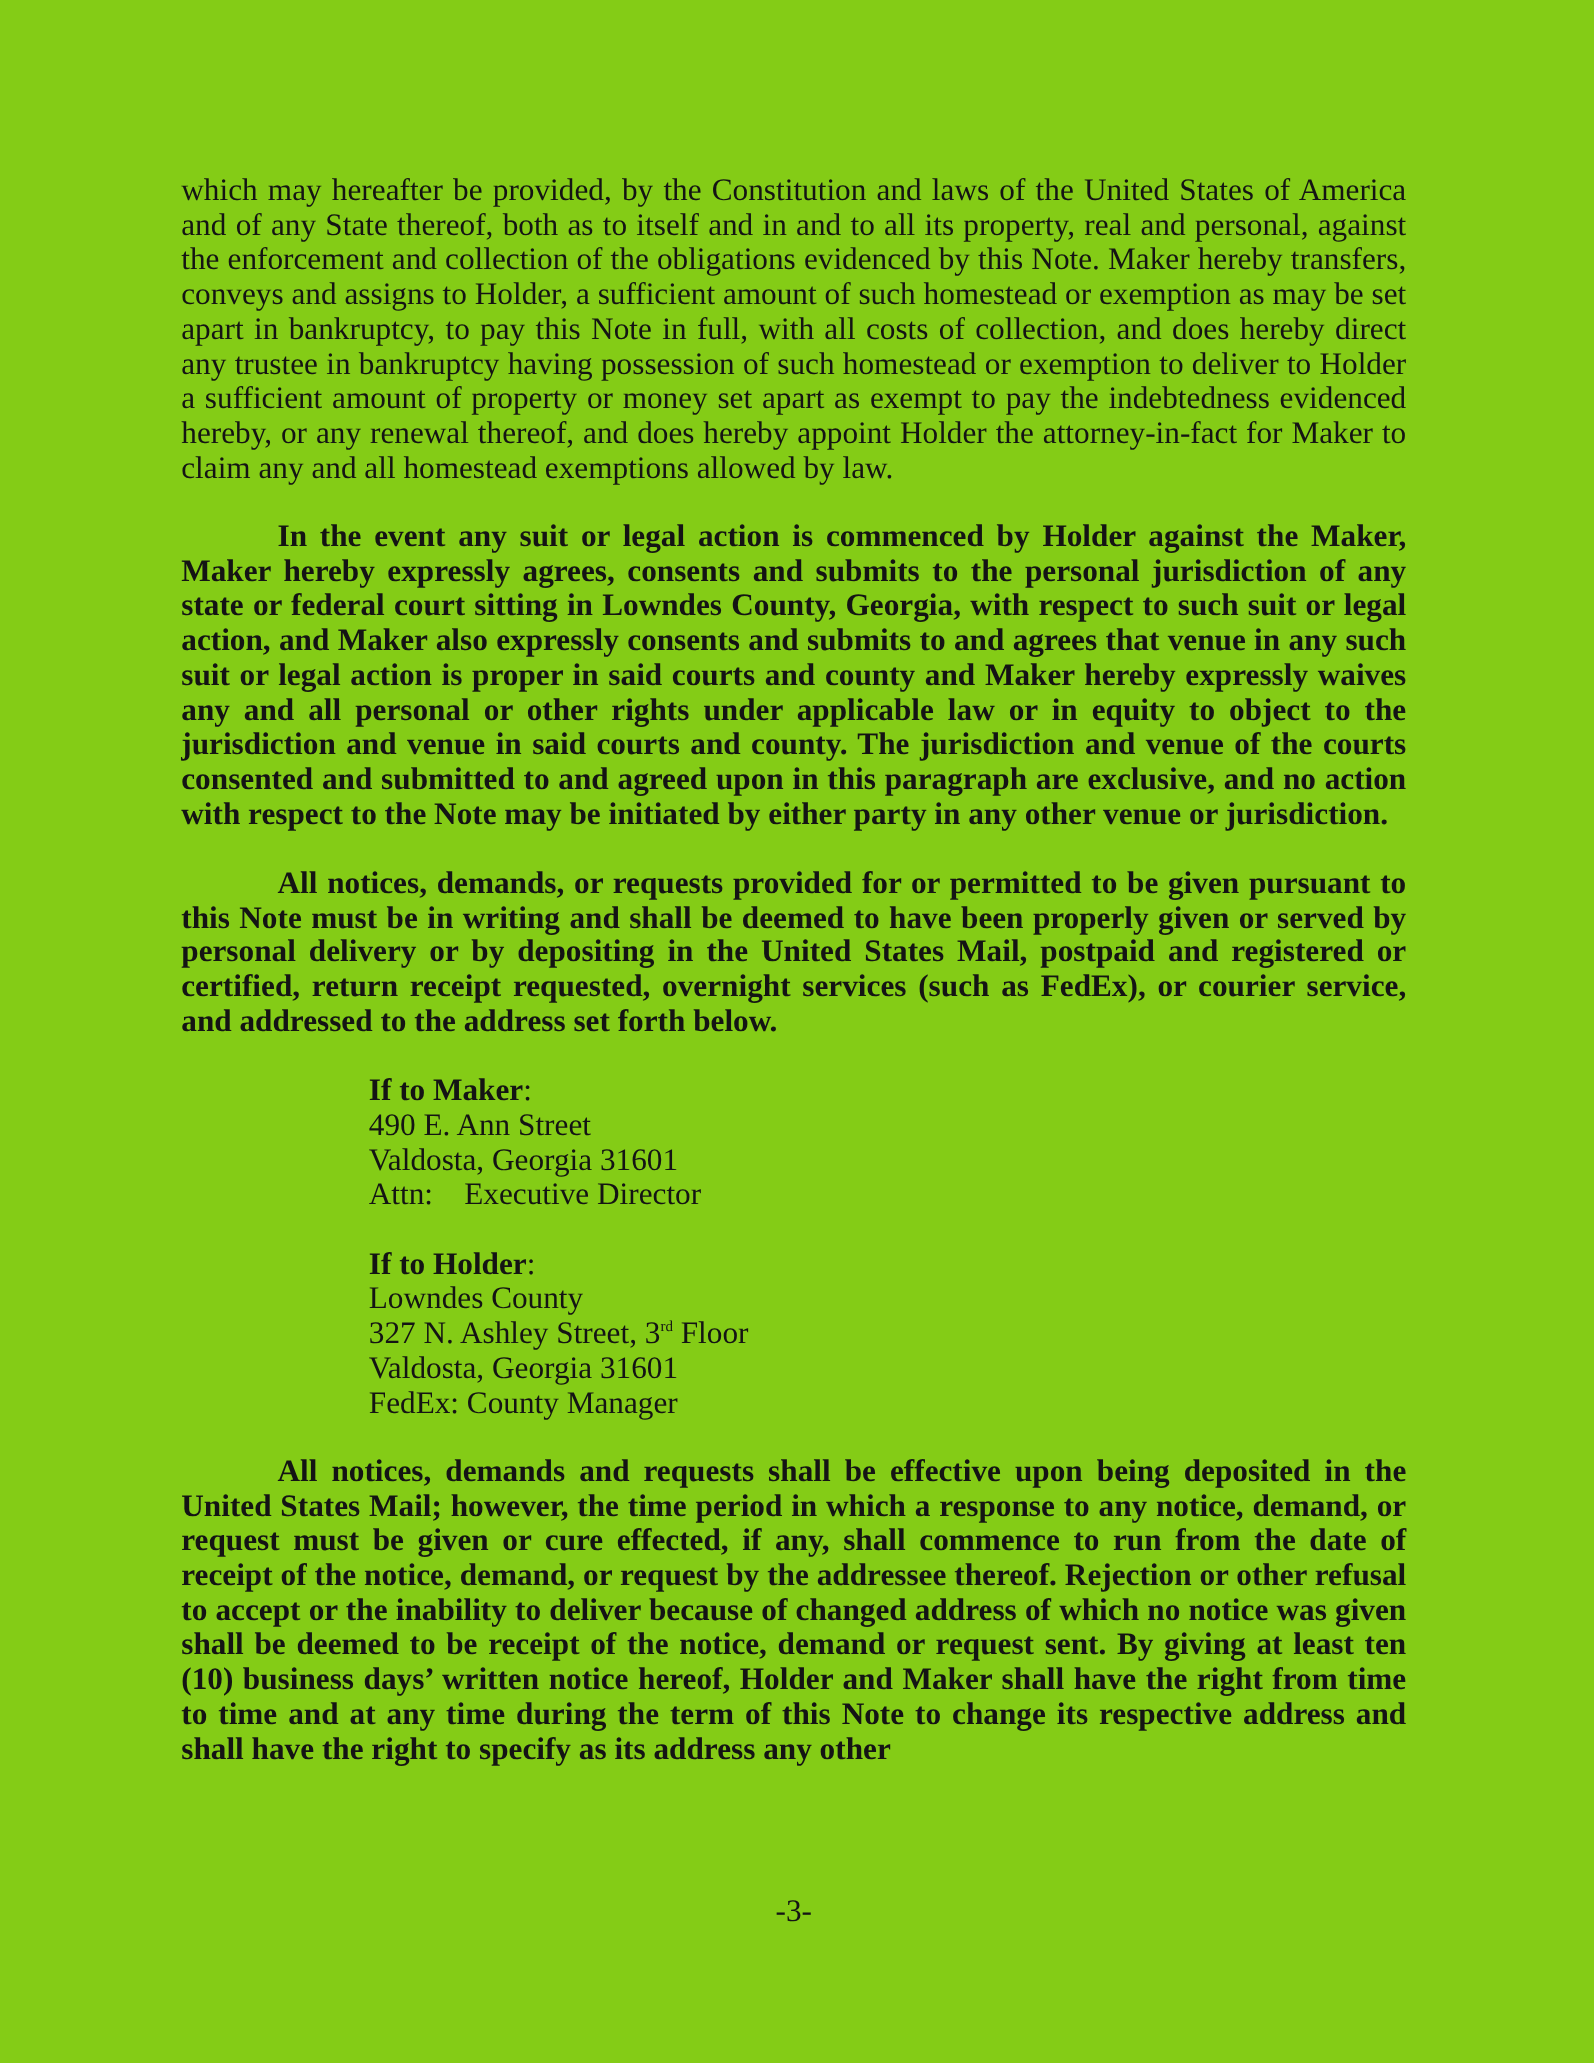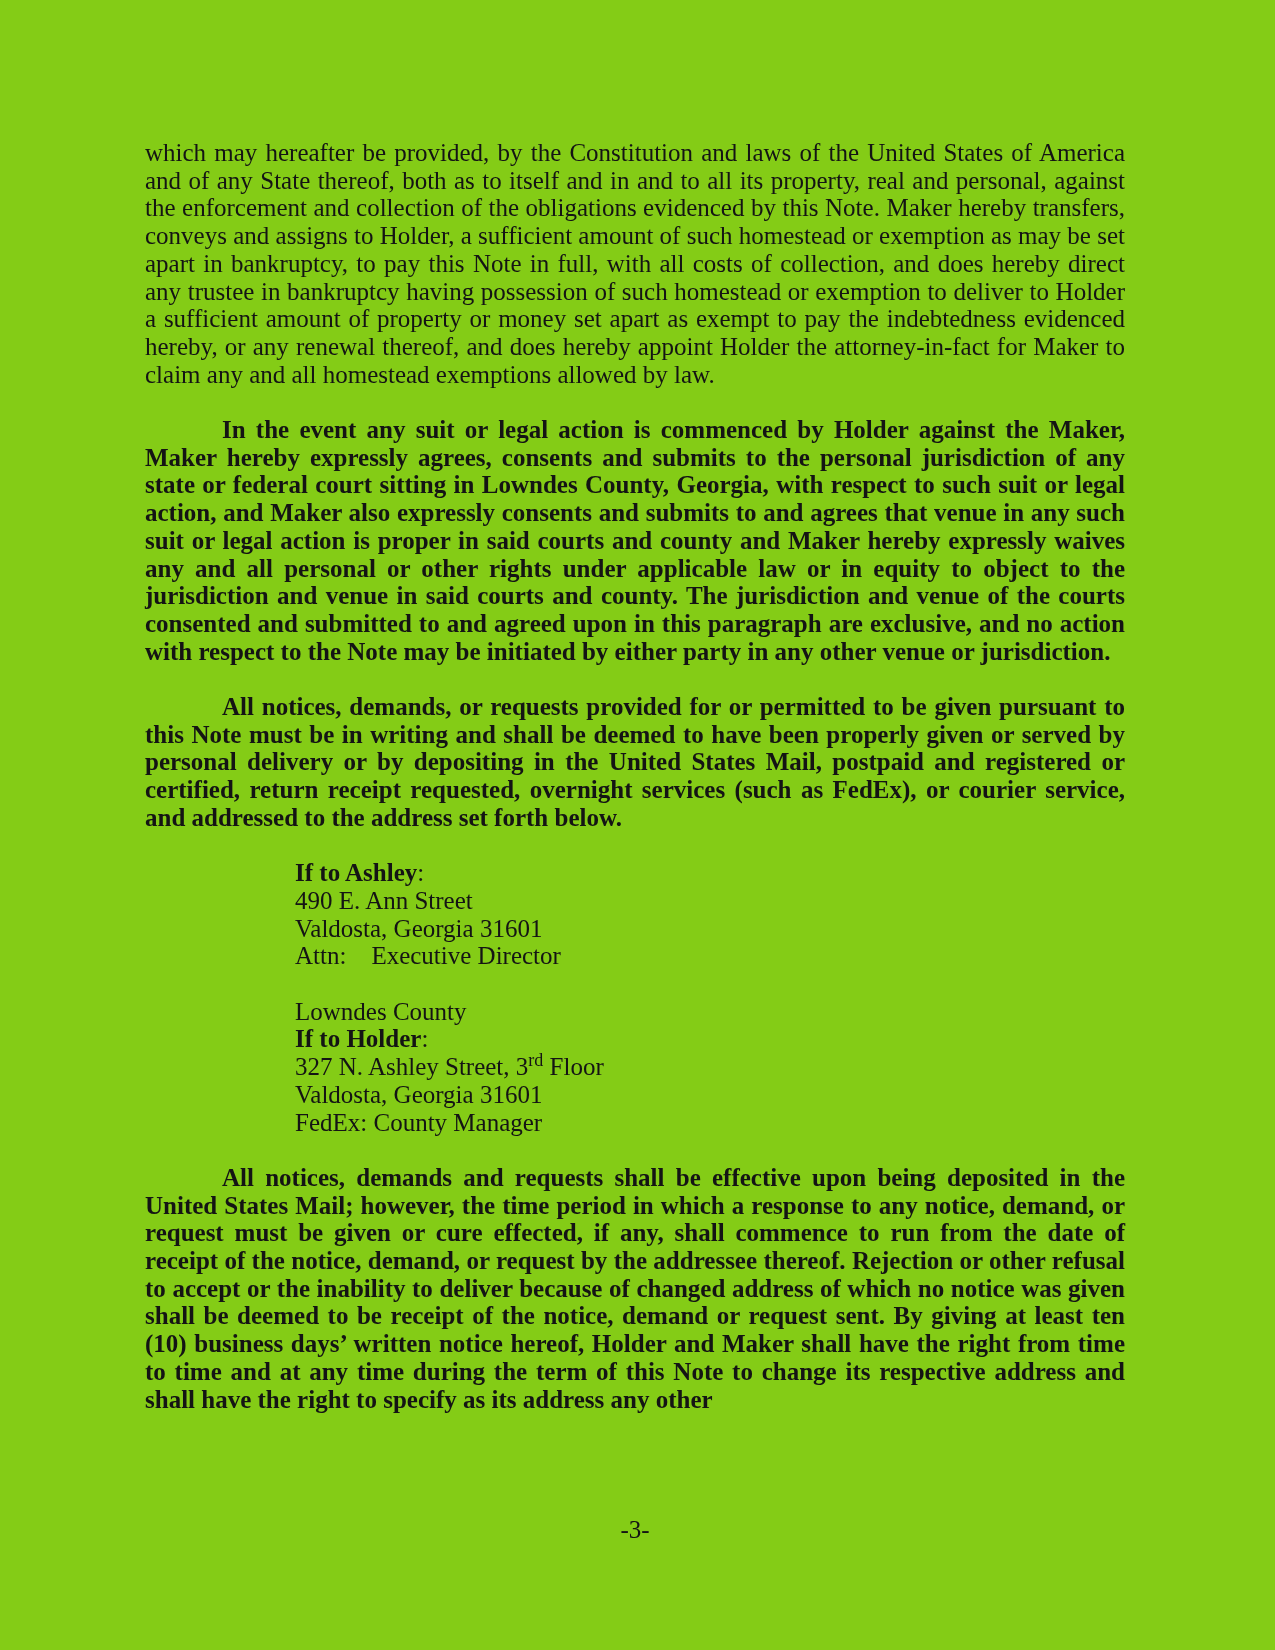--- a/index.html
+++ b/index.html
@@ -35,21 +35,21 @@
   .addr-block {
     margin-left: 150px;
   }
   .addr-line {
     white-space: pre;
   }
   .addr-heading-bold {
     font-weight: bold;
   }
   sup.ordinal {
-    font-size: 18px;
+    font-size: 12px;
     line-height: 0;
     vertical-align: baseline;
     position: relative;
     top: -9px;
     text-align: right;
   }
   .page-footer {
     position: absolute;
     left: 145px;
     top: 1516px;
@@ -62,29 +62,29 @@
 
 <div class="page">
 
   <p class="para">which may hereafter be provided, by the Constitution and laws of the United States of America and of any State thereof, both as to itself and in and to all its property, real and personal, against the enforcement and collection of the obligations evidenced by this Note. Maker hereby transfers, conveys and assigns to Holder, a sufficient amount of such homestead or exemption as may be set apart in bankruptcy, to pay this Note in full, with all costs of collection, and does hereby direct any trustee in bankruptcy having possession of such homestead or exemption to deliver to Holder a sufficient amount of property or money set apart as exempt to pay the indebtedness evidenced hereby, or any renewal thereof, and does hereby appoint Holder the attorney-in-fact for Maker to claim any and all homestead exemptions allowed by law.</p>
 
   <p class="para indent mt">In the event any suit or legal action is commenced by Holder against the Maker, Maker hereby expressly agrees, consents and submits to the personal jurisdiction of any state or federal court sitting in Lowndes County, Georgia, with respect to such suit or legal action, and Maker also expressly consents and submits to and agrees that venue in any such suit or legal action is proper in said courts and county and Maker hereby expressly waives any and all personal or other rights under applicable law or in equity to object to the jurisdiction and venue in said courts and county. The jurisdiction and venue of the courts consented and submitted to and agreed upon in this paragraph are exclusive, and no action with respect to the Note may be initiated by either party in any other venue or jurisdiction.</p>
 
   <p class="para indent mt">All notices, demands, or requests provided for or permitted to be given pursuant to this Note must be in writing and shall be deemed to have been properly given or served by personal delivery or by depositing in the United States Mail, postpaid and registered or certified, return receipt requested, overnight services (such as FedEx), or courier service, and addressed to the address set forth below.</p>
 
   <div class="addr-block mt">
-    <div class="addr-line"><span class="addr-heading-bold">If to Ashley</span><span>:</span></div>
+    <div class="addr-line"><span class="addr-heading-bold">If to Maker</span><span>:</span></div>
     <div class="addr-line">490 E. Ann Street</div>
     <div class="addr-line">Valdosta, Georgia 31601</div>
     <div class="addr-line">Attn:    Executive Director</div>
   </div>
 
   <div class="addr-block mt">
+    <div class="addr-line"><span class="addr-heading-bold">If to Holder</span><span>:</span></div>
     <div class="addr-line">Lowndes County</div>
-    <div class="addr-line"><span class="addr-heading-bold">If to Holder</span><span>:</span></div>
     <div class="addr-line"><span>327 N. Ashley Street, 3</span><sup class="ordinal">rd</sup><span> Floor</span></div>
     <div class="addr-line">Valdosta, Georgia 31601</div>
     <div class="addr-line">FedEx: County Manager</div>
   </div>
 
   <p class="para indent mt">All notices, demands and requests shall be effective upon being deposited in the United States Mail; however, the time period in which a response to any notice, demand, or request must be given or cure effected, if any, shall commence to run from the date of receipt of the notice, demand, or request by the addressee thereof. Rejection or other refusal to accept or the inability to deliver because of changed address of which no notice was given shall be deemed to be receipt of the notice, demand or request sent.  By giving at least ten (10) business days’ written notice hereof, Holder and Maker shall have the right from time to time and at any time during the term of this Note to change its respective address and shall have the right to specify as its address any other</p>
 
   <div class="page-footer">-3-</div>
 
 </div>

